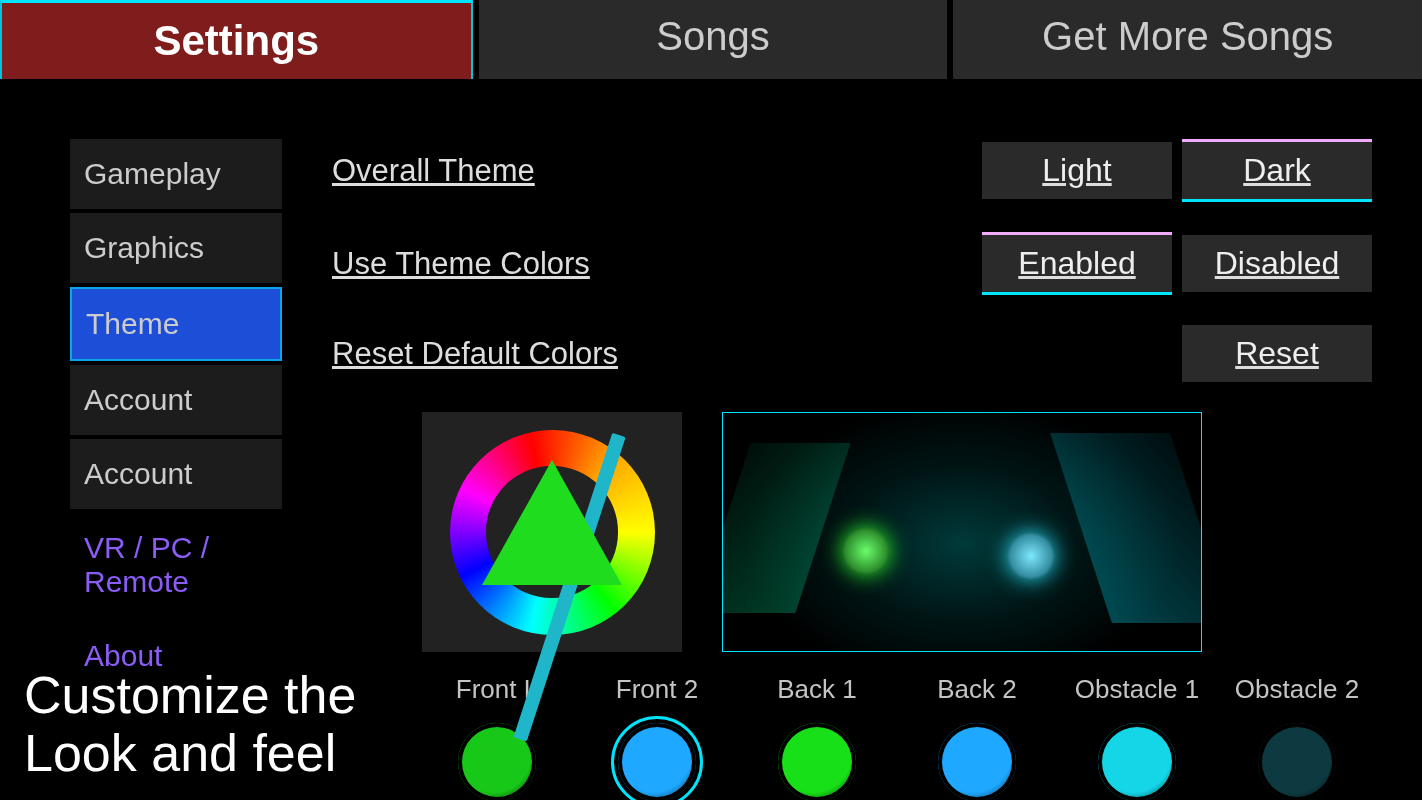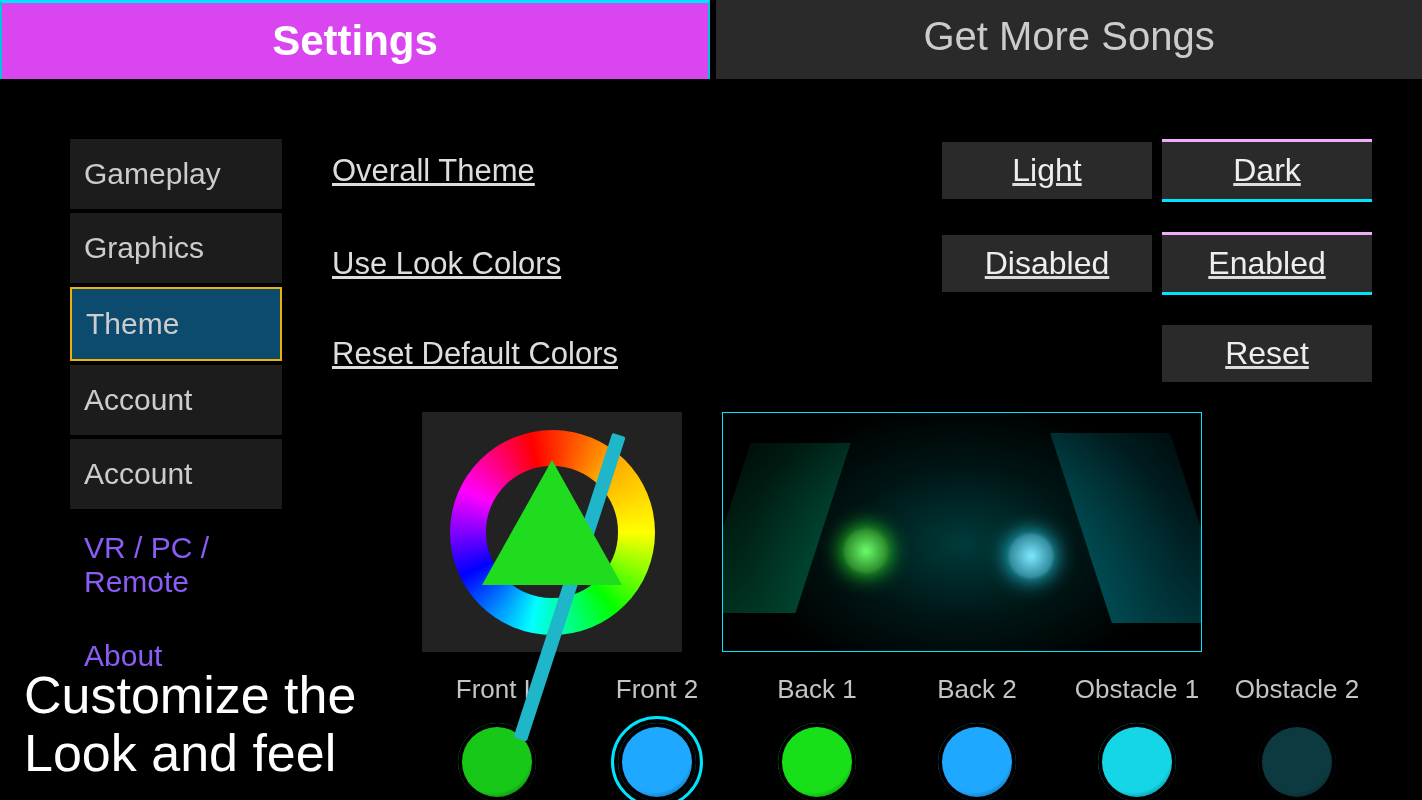--- a/index.html
+++ b/index.html
@@ -17,50 +17,50 @@
     flex: 1;
     background: #2a2a2a;
     color: #ccc;
     font-size: 40px;
     font-weight: 400;
     text-align: center;
     padding: 14px 0;
     cursor: pointer;
   }
   .tab.active {
-    background: #d946ef;
+    background: #7f1d1d;
     color: #fff;
     font-weight: 700;
     font-size: 42px;
     border-top: 3px solid #00e5ff;
     border-left: 2px solid #00c5dd;
     border-right: 2px solid #00c5dd;
     position: relative; top: 0;
   }
   
   .wrap { display: flex; padding: 60px 30px 0 70px; gap: 50px; }
   .sidebar { width: 300px; display: flex; flex-direction: column; gap: 4px; }
   .side-item {
     background: #1c1c1c;
     color: #ccc;
     font-size: 30px;
     padding: 18px 14px;
     cursor: pointer;
   }
-  .side-item.selected { border: 2px solid #eab308; background: #0c4a6e; }
+  .side-item.selected { border: 2px solid #0ea5e9; background: #1d4ed8; }
   .side-item.dim { background: transparent; color: #8b5cf6; }
   .main { flex: 1; padding-right: 20px; }
   .row { display: flex; align-items: center; margin-bottom: 30px; text-decoration: underline; }
   .row-label { flex: 1; font-size: 31px; color: #ddd; }
   .btn {
     background: #2a2a2a;
     color: #eee;
     font-size: 32px;
     padding: 10px 0;
-    width: 210px;
+    width: 190px;
     text-align: center;
     margin-left: 10px;
     cursor: pointer;
     position: relative;
   }
   .btn.selected { border-top: 3px solid #f0abfc; border-bottom: 3px solid #00e5ff; }
   
   .preview-row { display: flex; gap: 40px; margin-top: 10px; }
   .picker-box {
     width: 260px; height: 240px;
@@ -128,20 +128,21 @@
     transform-origin: top center;
     pointer-events: none;
     border-radius: 2px;
   }
 </style>
 </head>
 <body>
 
 <div class="tabs">
   <div class="tab active">Settings</div>
+  <div class="tab">Songs</div>
   <div class="tab">Get More Songs</div>
 </div>
 
 <div class="wrap">
   <div class="sidebar">
     <div class="side-item">Gameplay</div>
     <div class="side-item">Graphics</div>
     <div class="side-item selected">Theme</div>
     <div class="side-item">Account</div>
     <div class="side-item">Account</div>
@@ -149,23 +150,23 @@
     <div class="side-item dim">About</div>
   </div>
 
   <div class="main">
     <div class="row">
       <div class="row-label">Overall Theme</div>
       <div class="btn">Light</div>
       <div class="btn selected">Dark</div>
     </div>
     <div class="row">
-      <div class="row-label">Use Look Colors</div>
+      <div class="row-label">Use Theme Colors</div>
+      <div class="btn selected">Enabled</div>
       <div class="btn">Disabled</div>
-      <div class="btn selected">Enabled</div>
     </div>
     <div class="row">
       <div class="row-label">Reset Default Colors</div>
       <div style="width:190px;margin-left:10px"></div>
       <div class="btn">Reset</div>
     </div>
 
     <div class="preview-row">
       <div class="picker-box">
         <div class="hue-ring"></div>

